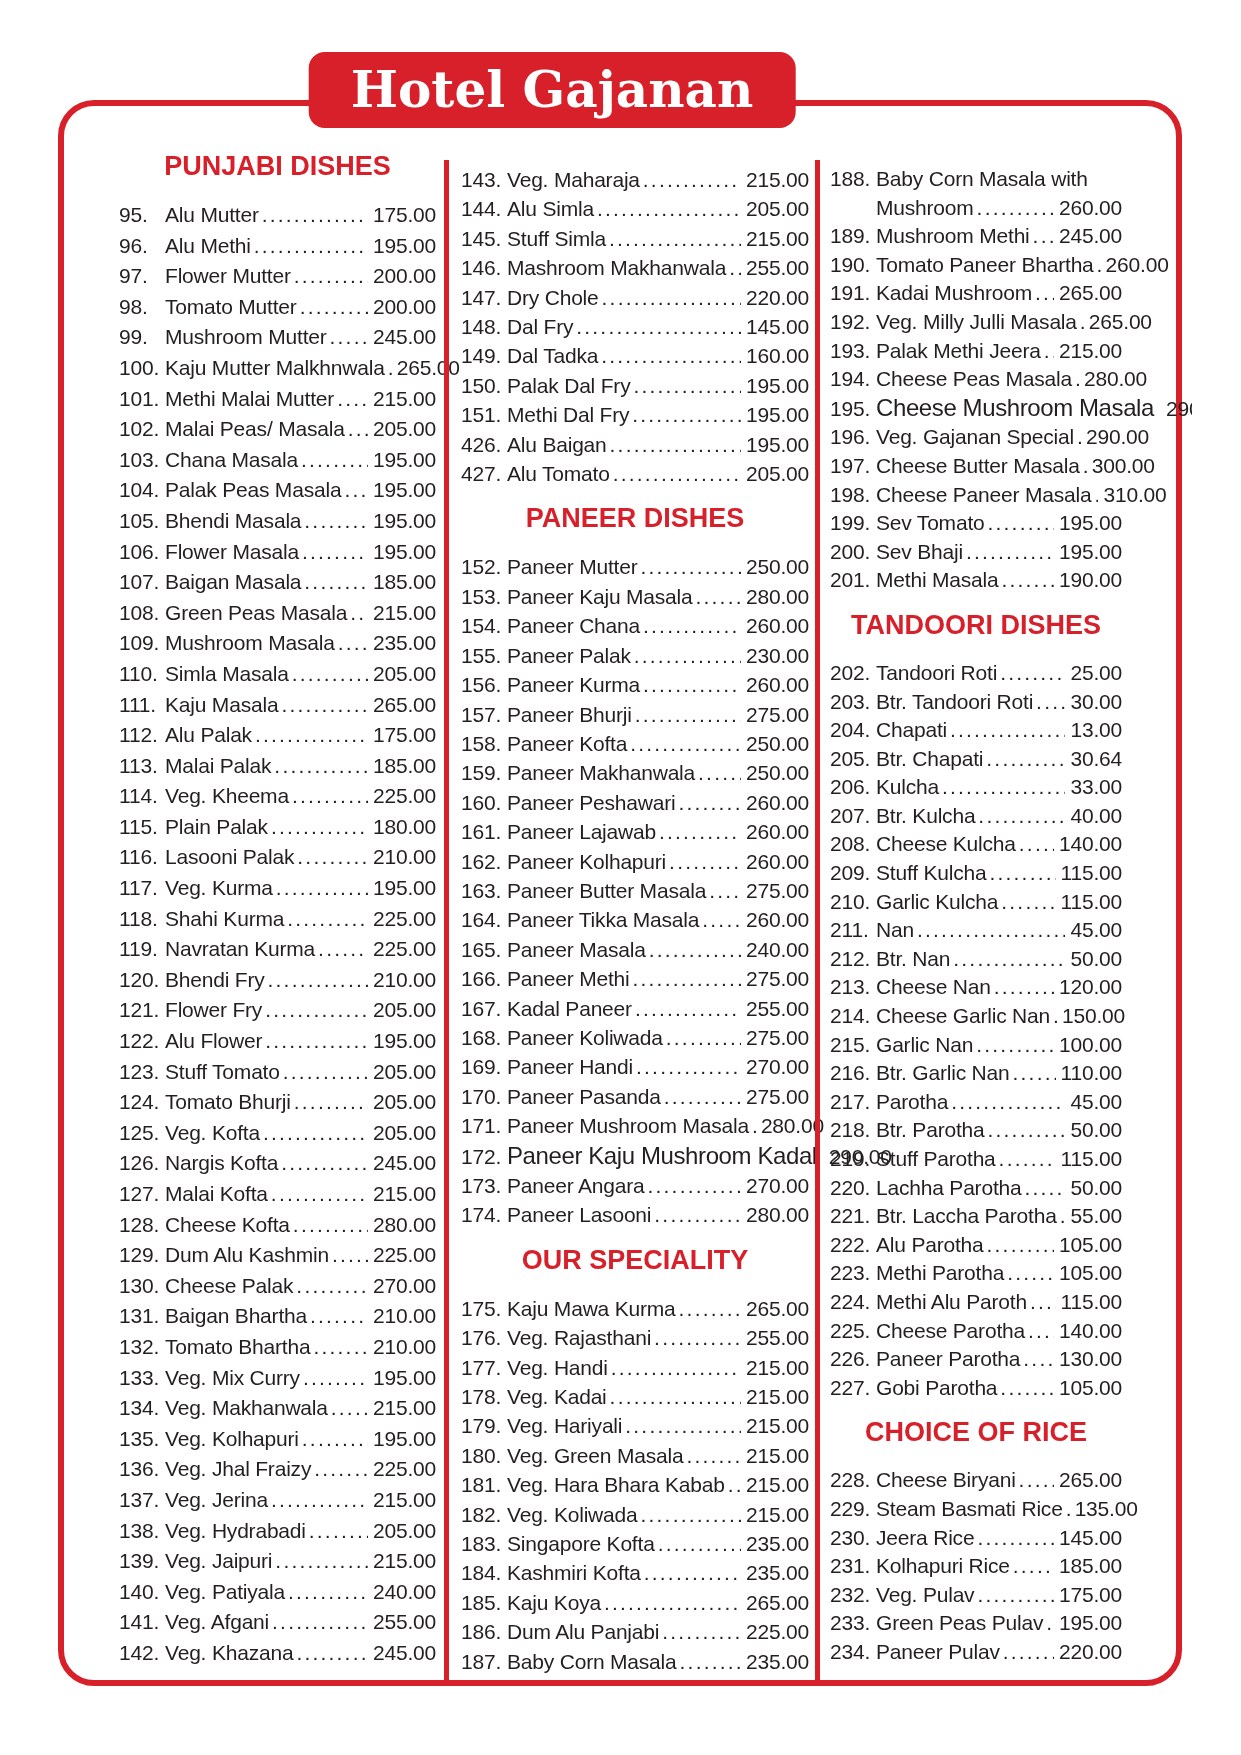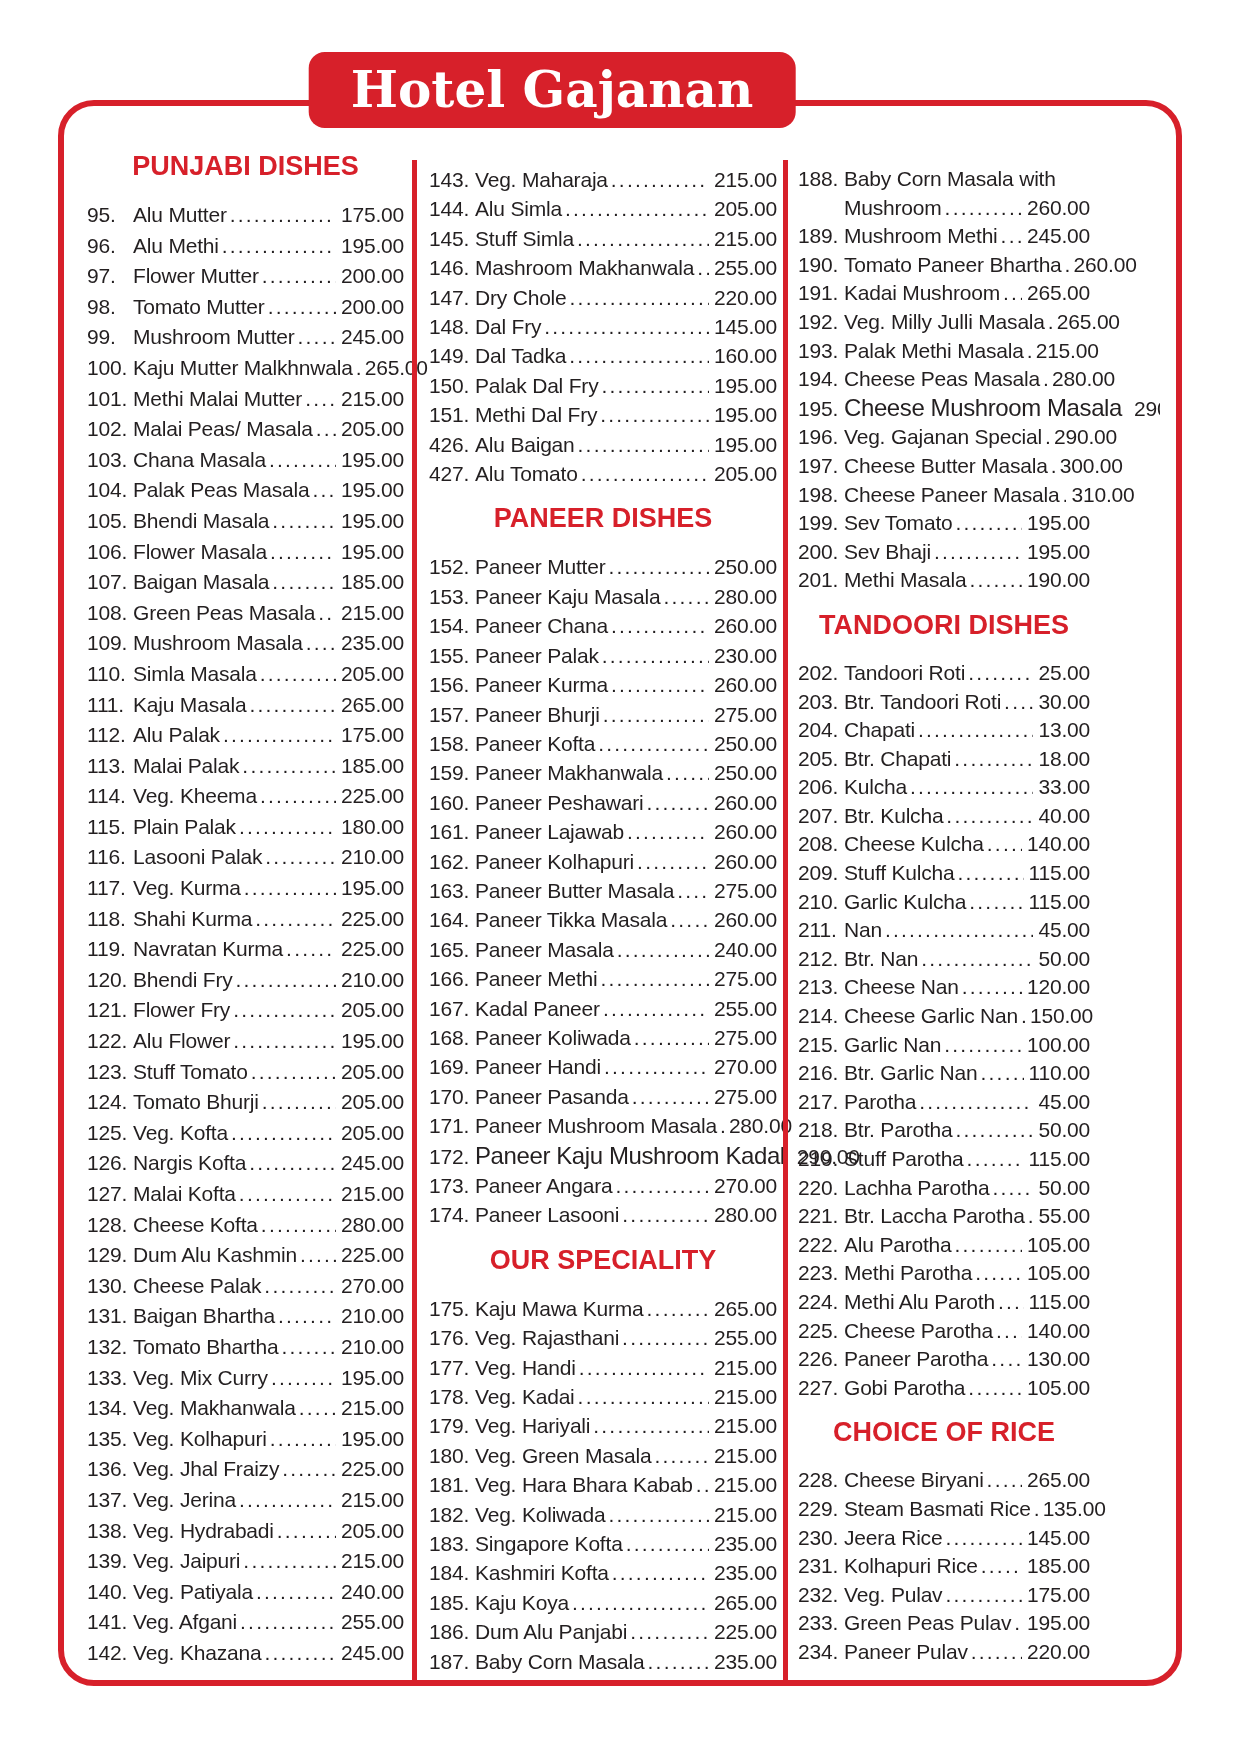--- a/index.html
+++ b/index.html
@@ -3,21 +3,21 @@
 <meta charset="utf-8">
 <style>
   :root{ --red:#d7202a; --ink:#231f20; }
   html,body{margin:0;padding:0;}
   body{width:1241px;height:1755px;background:#fff;font-family:"Liberation Sans",sans-serif;position:relative;overflow:hidden;}
   .page{position:absolute;inset:0;background:#fff;}
   .box{position:absolute;left:58px;top:100px;width:1124px;height:1586px;border:6px solid var(--red);border-radius:36px;box-sizing:border-box;}
   .title{position:absolute;top:52px;left:552px;transform:translateX(-50%);background:var(--red);color:#fff;
          font-family:"DejaVu Serif",serif;font-weight:700;font-size:50px;line-height:76px;padding:0 42px;
          border-radius:16px;z-index:3;white-space:nowrap;}
-  .columns{position:absolute;left:48px;top:106px;width:1112px;height:1574px;display:flex;overflow:hidden;z-index:2;}
+  .columns{position:absolute;left:80px;top:106px;width:1112px;height:1574px;display:flex;overflow:hidden;z-index:2;}
   .col{box-sizing:border-box;}
   .col-0{width:364px;padding:30px 8px 0 39px;--lh:30.6px;}
   .col-1{width:366px;padding:59px 6px 11px 12px;--lh:29.4px;}
   .col-2{width:332px;padding:59px 30px 0 10px;--lh:28.6px;}
   .vdiv{flex:0 0 5px;background:var(--red);margin-top:54px;}
   .row{display:flex;align-items:baseline;line-height:var(--lh);font-size:21px;letter-spacing:-0.2px;color:var(--ink);}
   .num{flex:0 0 46px;}
   .nm{flex:0 1 auto;white-space:nowrap;}
   .dots{flex:1 1 0;min-width:4px;overflow:hidden;margin:0 3px;}
   .dots::after{content:"......................................................................";letter-spacing:2.2px;}
@@ -643,21 +643,21 @@
           <span class="pr">265.00</span>
         </div>
         <div class="row">
           <span class="num">192.</span>
           <span class="nm">Veg. Milly Julli Masala</span>
           <span class="dots"></span>
           <span class="pr">265.00</span>
         </div>
         <div class="row">
           <span class="num">193.</span>
-          <span class="nm">Palak Methi Masala</span>
+          <span class="nm">Palak Methi Jeera</span>
           <span class="dots"></span>
           <span class="pr">215.00</span>
         </div>
         <div class="row">
           <span class="num">194.</span>
           <span class="nm">Cheese Peas Masala</span>
           <span class="dots"></span>
           <span class="pr">280.00</span>
         </div>
         <div class="row nodots">
@@ -718,21 +718,21 @@
         <div class="row">
           <span class="num">204.</span>
           <span class="nm">Chapati</span>
           <span class="dots"></span>
           <span class="pr">13.00</span>
         </div>
         <div class="row">
           <span class="num">205.</span>
           <span class="nm">Btr. Chapati</span>
           <span class="dots"></span>
-          <span class="pr">18.00</span>
+          <span class="pr">30.64</span>
         </div>
         <div class="row">
           <span class="num">206.</span>
           <span class="nm">Kulcha</span>
           <span class="dots"></span>
           <span class="pr">33.00</span>
         </div>
         <div class="row">
           <span class="num">207.</span>
           <span class="nm">Btr. Kulcha</span>

